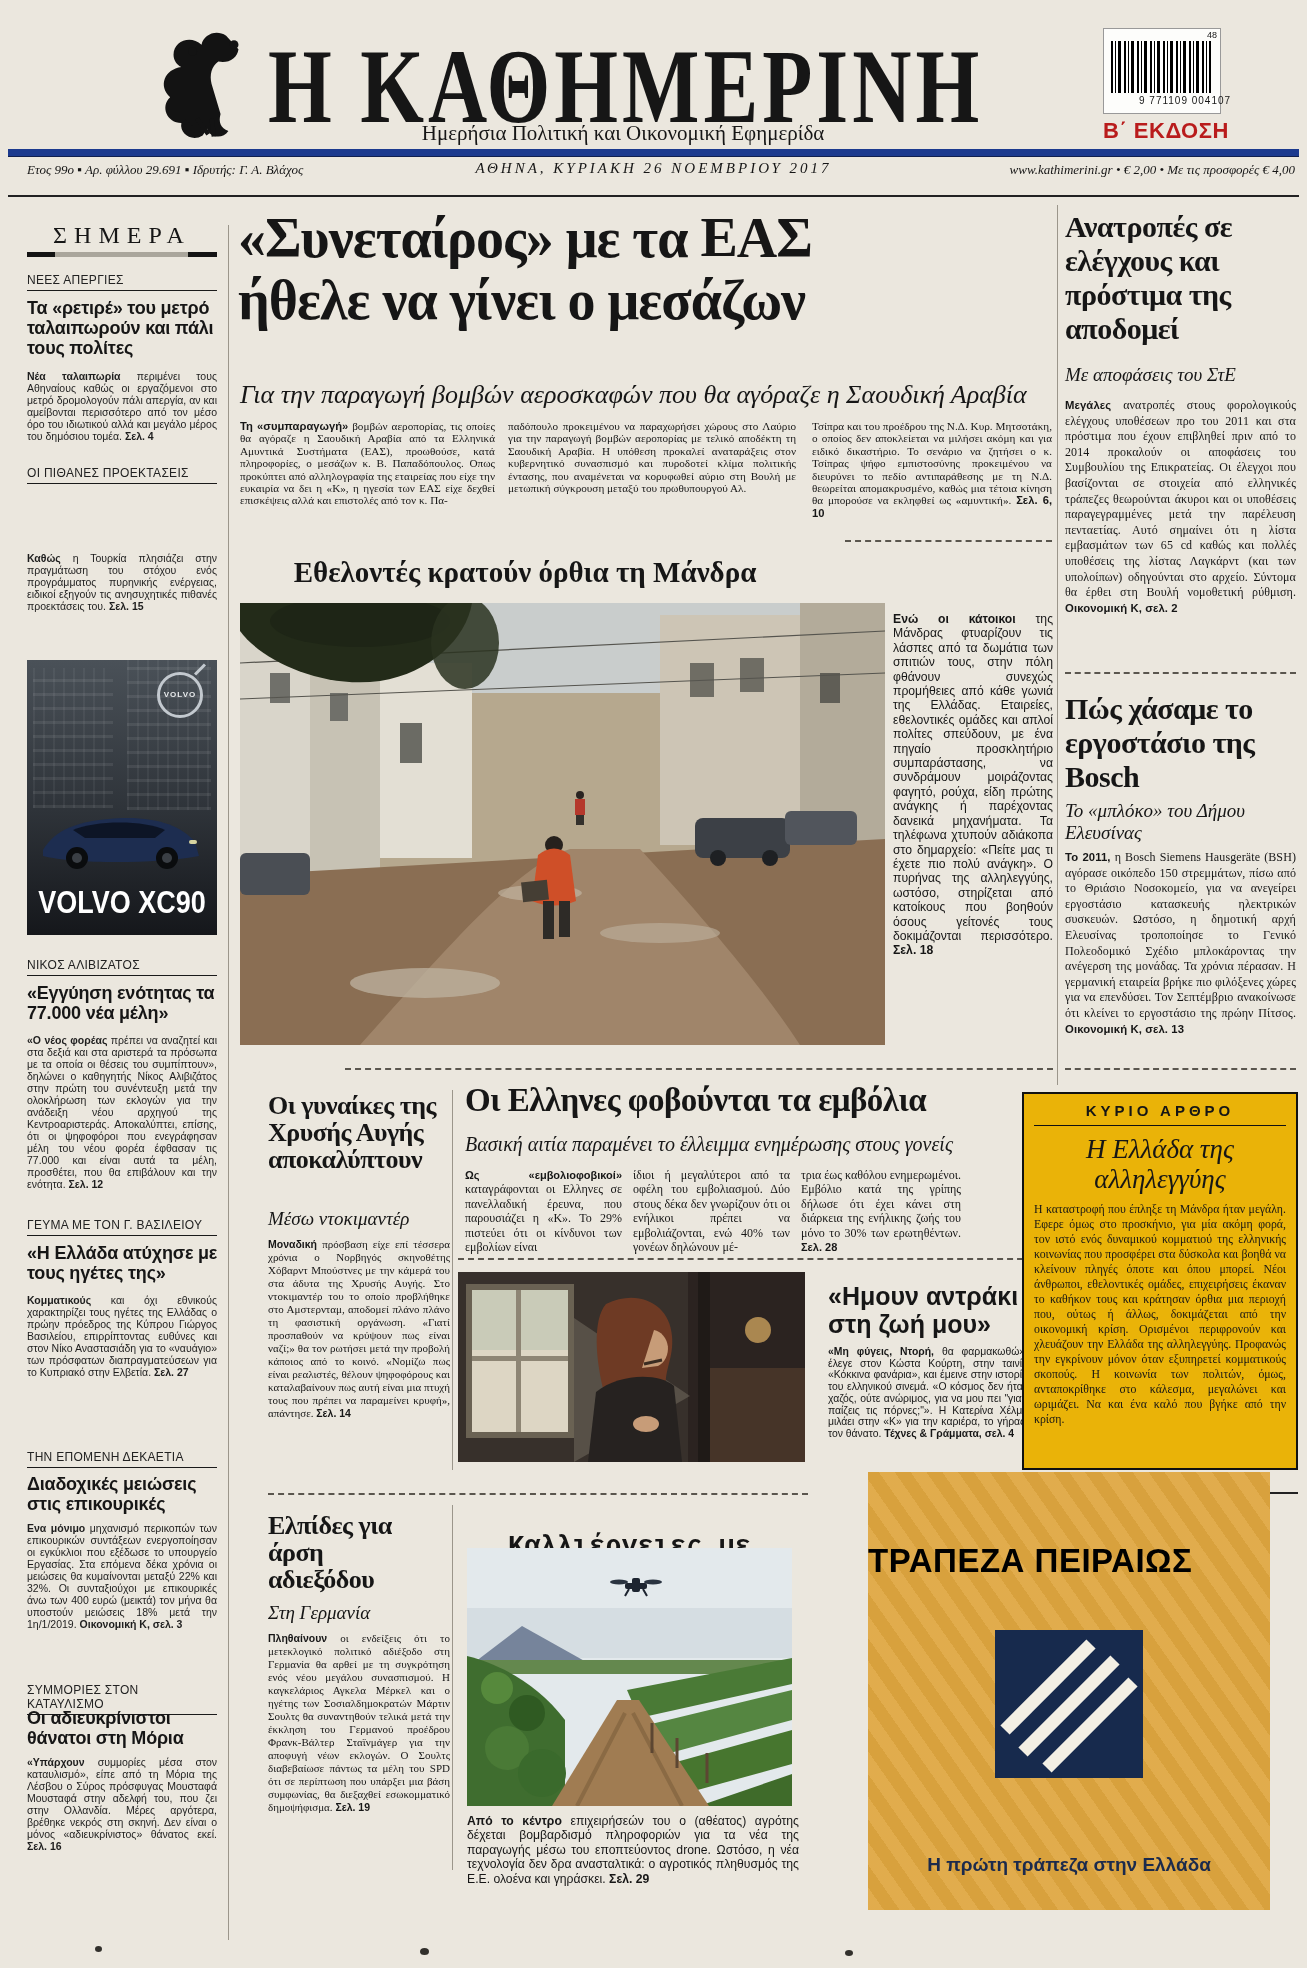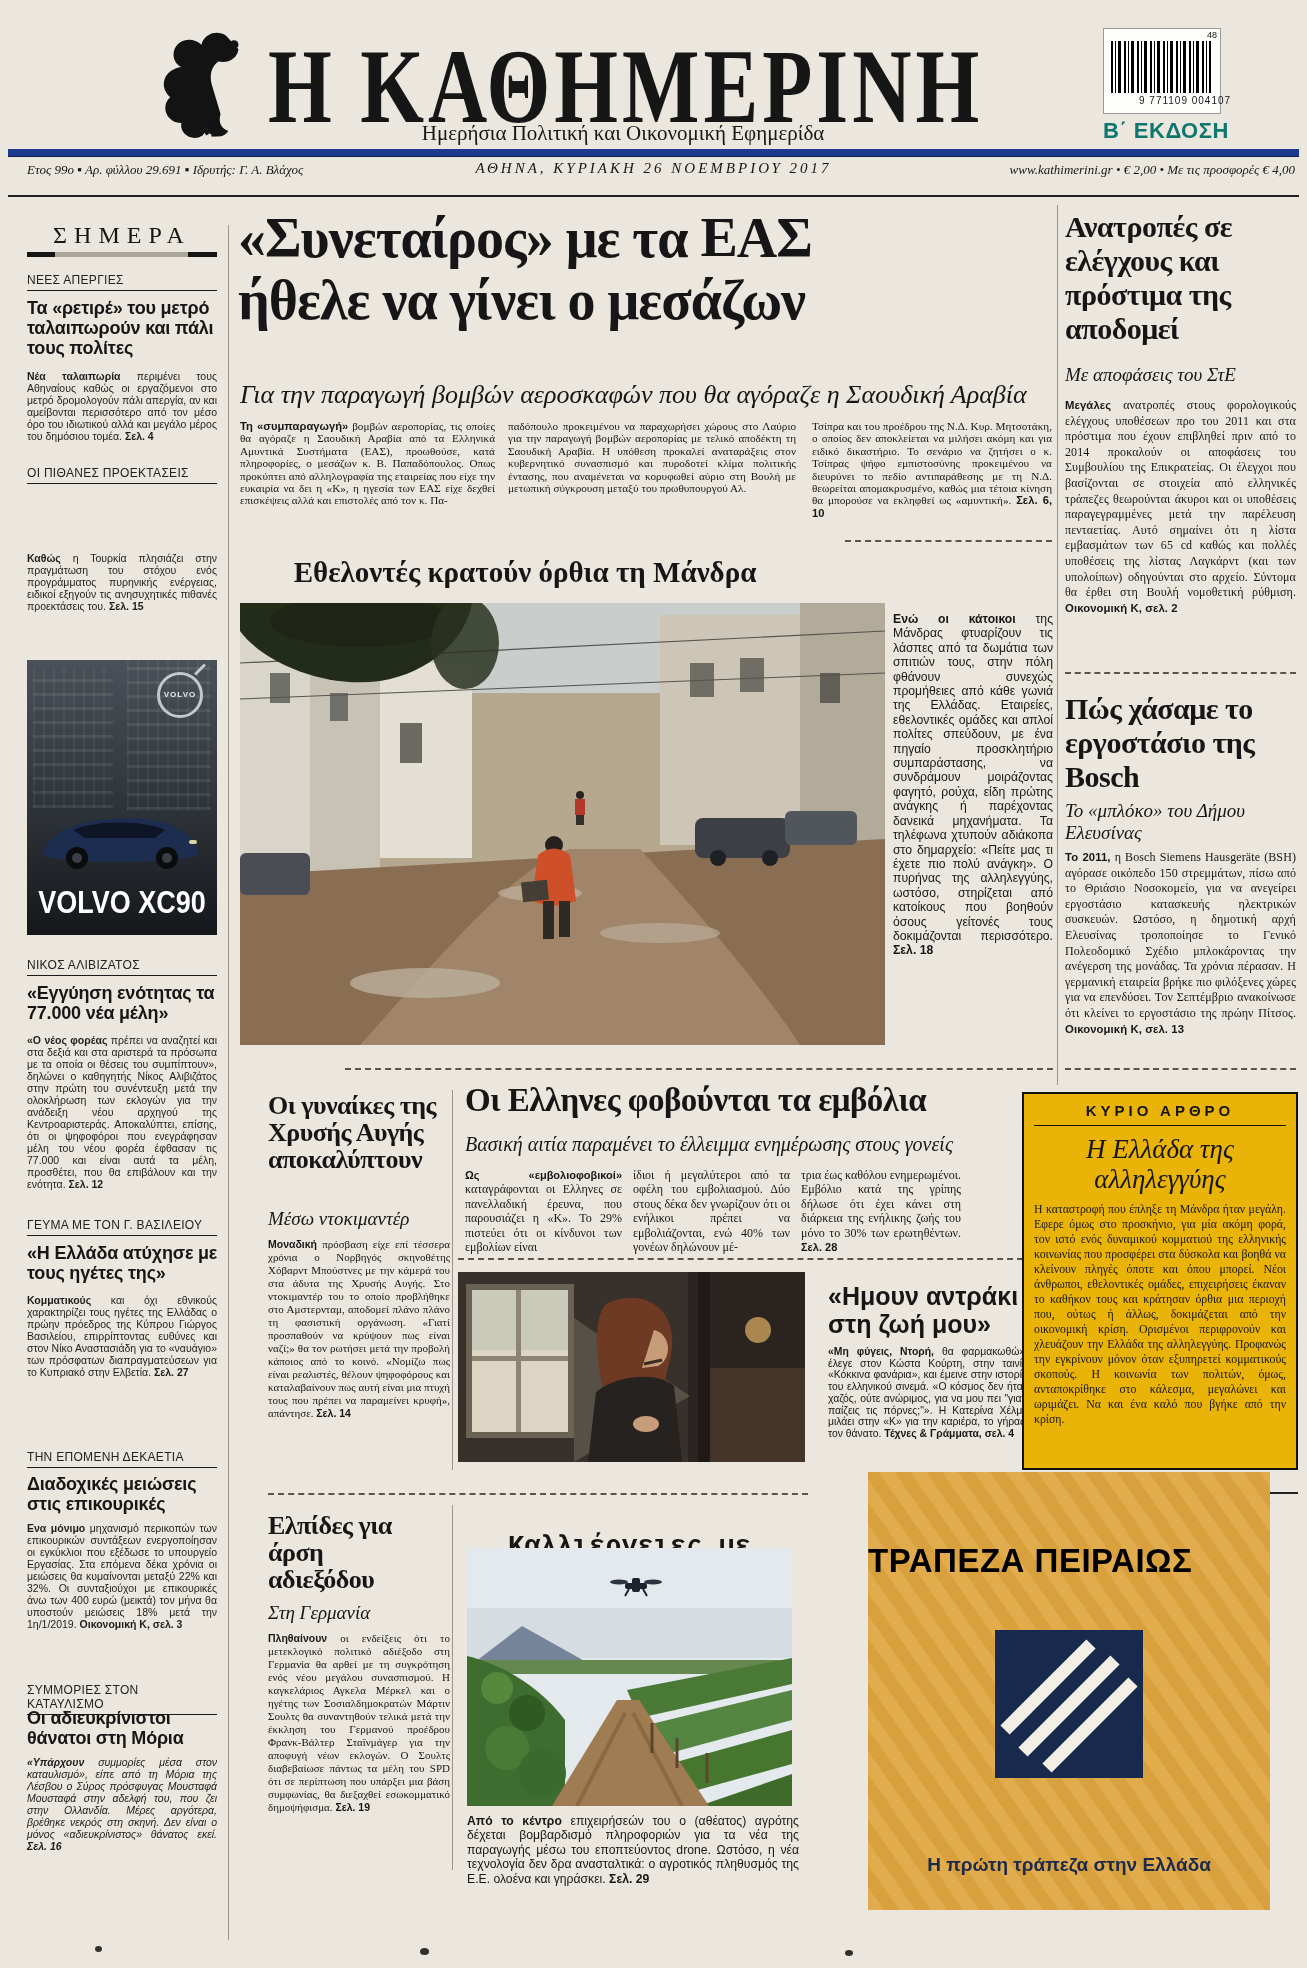--- a/index.html
+++ b/index.html
@@ -12,21 +12,21 @@
   #mast-title{left:268px;top:26px;width:710px;text-align:center;font-weight:bold;font-size:82px;
       letter-spacing:4px;transform:scaleY(1.30);transform-origin:top;white-space:nowrap;}
   #mast-sub{left:268px;top:121px;width:710px;text-align:center;font-size:21px;}
   #barcode-box{left:1103px;top:28px;width:116px;height:84px;background:#fdfdfb;border:1px solid #999;}
   #barcode-stripes{left:7px;top:12px;width:100px;height:52px;position:absolute;background:
       repeating-linear-gradient(90deg,#000 0 2px,#fff 2px 4px,#000 4px 5px,#fff 5px 7px,#000 7px 10px,#fff 10px 13px);}
   #barcode-num{left:16px;top:66px;width:116px;position:absolute;text-align:left;
       font-family:"Liberation Sans",sans-serif;font-size:10px;letter-spacing:1px;padding-left:19px;}
   #barcode-corner{right:3px;top:1px;position:absolute;font-family:"Liberation Sans",sans-serif;font-size:9px;}
   #edition{left:1103px;top:118px;width:190px;font-family:"Liberation Sans",sans-serif;
-      font-weight:bold;font-size:22px;color:#0f766e;letter-spacing:.5px;}
+      font-weight:bold;font-size:22px;color:#b91c1c;letter-spacing:.5px;}
   #blue-bar{left:8px;top:149px;width:1291px;height:7px;background:#1c3a8e;border-bottom:1px solid #101f4e;}
   #issue-info{left:27px;top:162px;width:330px;font-style:italic;font-size:13px;}
   #dateline{left:300px;top:160px;width:707px;text-align:center;font-style:italic;font-size:15px;letter-spacing:3px;}
   #price-info{left:920px;top:162px;width:375px;text-align:right;font-style:italic;font-size:13px;}
   #head-rule{left:8px;top:195px;width:1291px;height:2px;background:#222;}
   
   .vrule{width:1px;background:#9b968b;}
   #vr-sidebar{left:228px;top:225px;height:1715px;}
   #vr-right{left:1057px;top:205px;height:880px;}
   #vr-mid1{left:452px;top:1090px;height:380px;}
@@ -216,21 +216,21 @@
   <div class="abs kick" style="left:27px;top:1450px;width:190px;">ΤΗΝ ΕΠΟΜΕΝΗ ΔΕΚΑΕΤΙΑ</div>
   <div class="abs sb-title" style="left:27px;top:1474px;width:195px;">Διαδοχικές μειώσεις στις επικουρικές</div>
   <div class="abs sb-body jt" style="left:27px;top:1522px;width:190px;">
     <b>Ενα μόνιμο</b>
     <span>μηχανισμό περικοπών των επικουρικών συντάξεων ενεργοποίησαν οι εγκύκλιοι που εξέδωσε το υπουργείο Εργασίας. Στα επόμενα δέκα χρόνια οι μειώσεις θα κυμαίνονται μεταξύ 22% και 32%. Οι συνταξιούχοι με επικουρικές άνω των 400 ευρώ (μεικτά) τον μήνα θα υποστούν μειώσεις 18% μετά την 1η/1/2019.</span>
     <b>Οικονομική Κ, σελ. 3</b>
   </div>
 
   <div class="abs kick" style="left:27px;top:1683px;width:190px;">ΣΥΜΜΟΡΙΕΣ ΣΤΟΝ ΚΑΤΑΥΛΙΣΜΟ</div>
   <div class="abs sb-title" style="left:27px;top:1708px;width:195px;">Οι αδιευκρίνιστοι θάνατοι στη Μόρια</div>
-  <div class="abs sb-body jt" style="left:27px;top:1756px;width:190px;font-style:italic;">
+  <div class="abs sb-body jt" style="left:27px;top:1756px;width:190px;">
     <b>«Υπάρχουν</b>
     <span>συμμορίες μέσα στον καταυλισμό», είπε από τη Μόρια της Λέσβου ο Σύρος πρόσφυγας Μουσταφά Μουσταφά στην αδελφή του, που ζει στην Ολλανδία. Μέρες αργότερα, βρέθηκε νεκρός στη σκηνή. Δεν είναι ο μόνος «αδιευκρίνιστος» θάνατος εκεί.</span>
     <b>Σελ. 16</b>
   </div>
 
   <div id="m-head1" class="abs">«Συνεταίρος» με τα ΕΑΣ</div>
   <div id="m-head2" class="abs">ήθελε να γίνει ο μεσάζων</div>
   <div id="m-sub" class="abs">Για την παραγωγή βομβών αεροσκαφών που θα αγόραζε η Σαουδική Αραβία</div>
   <div id="m-c1" class="abs m-col jt">
     <b>Τη «συμπαραγωγή»</b>

